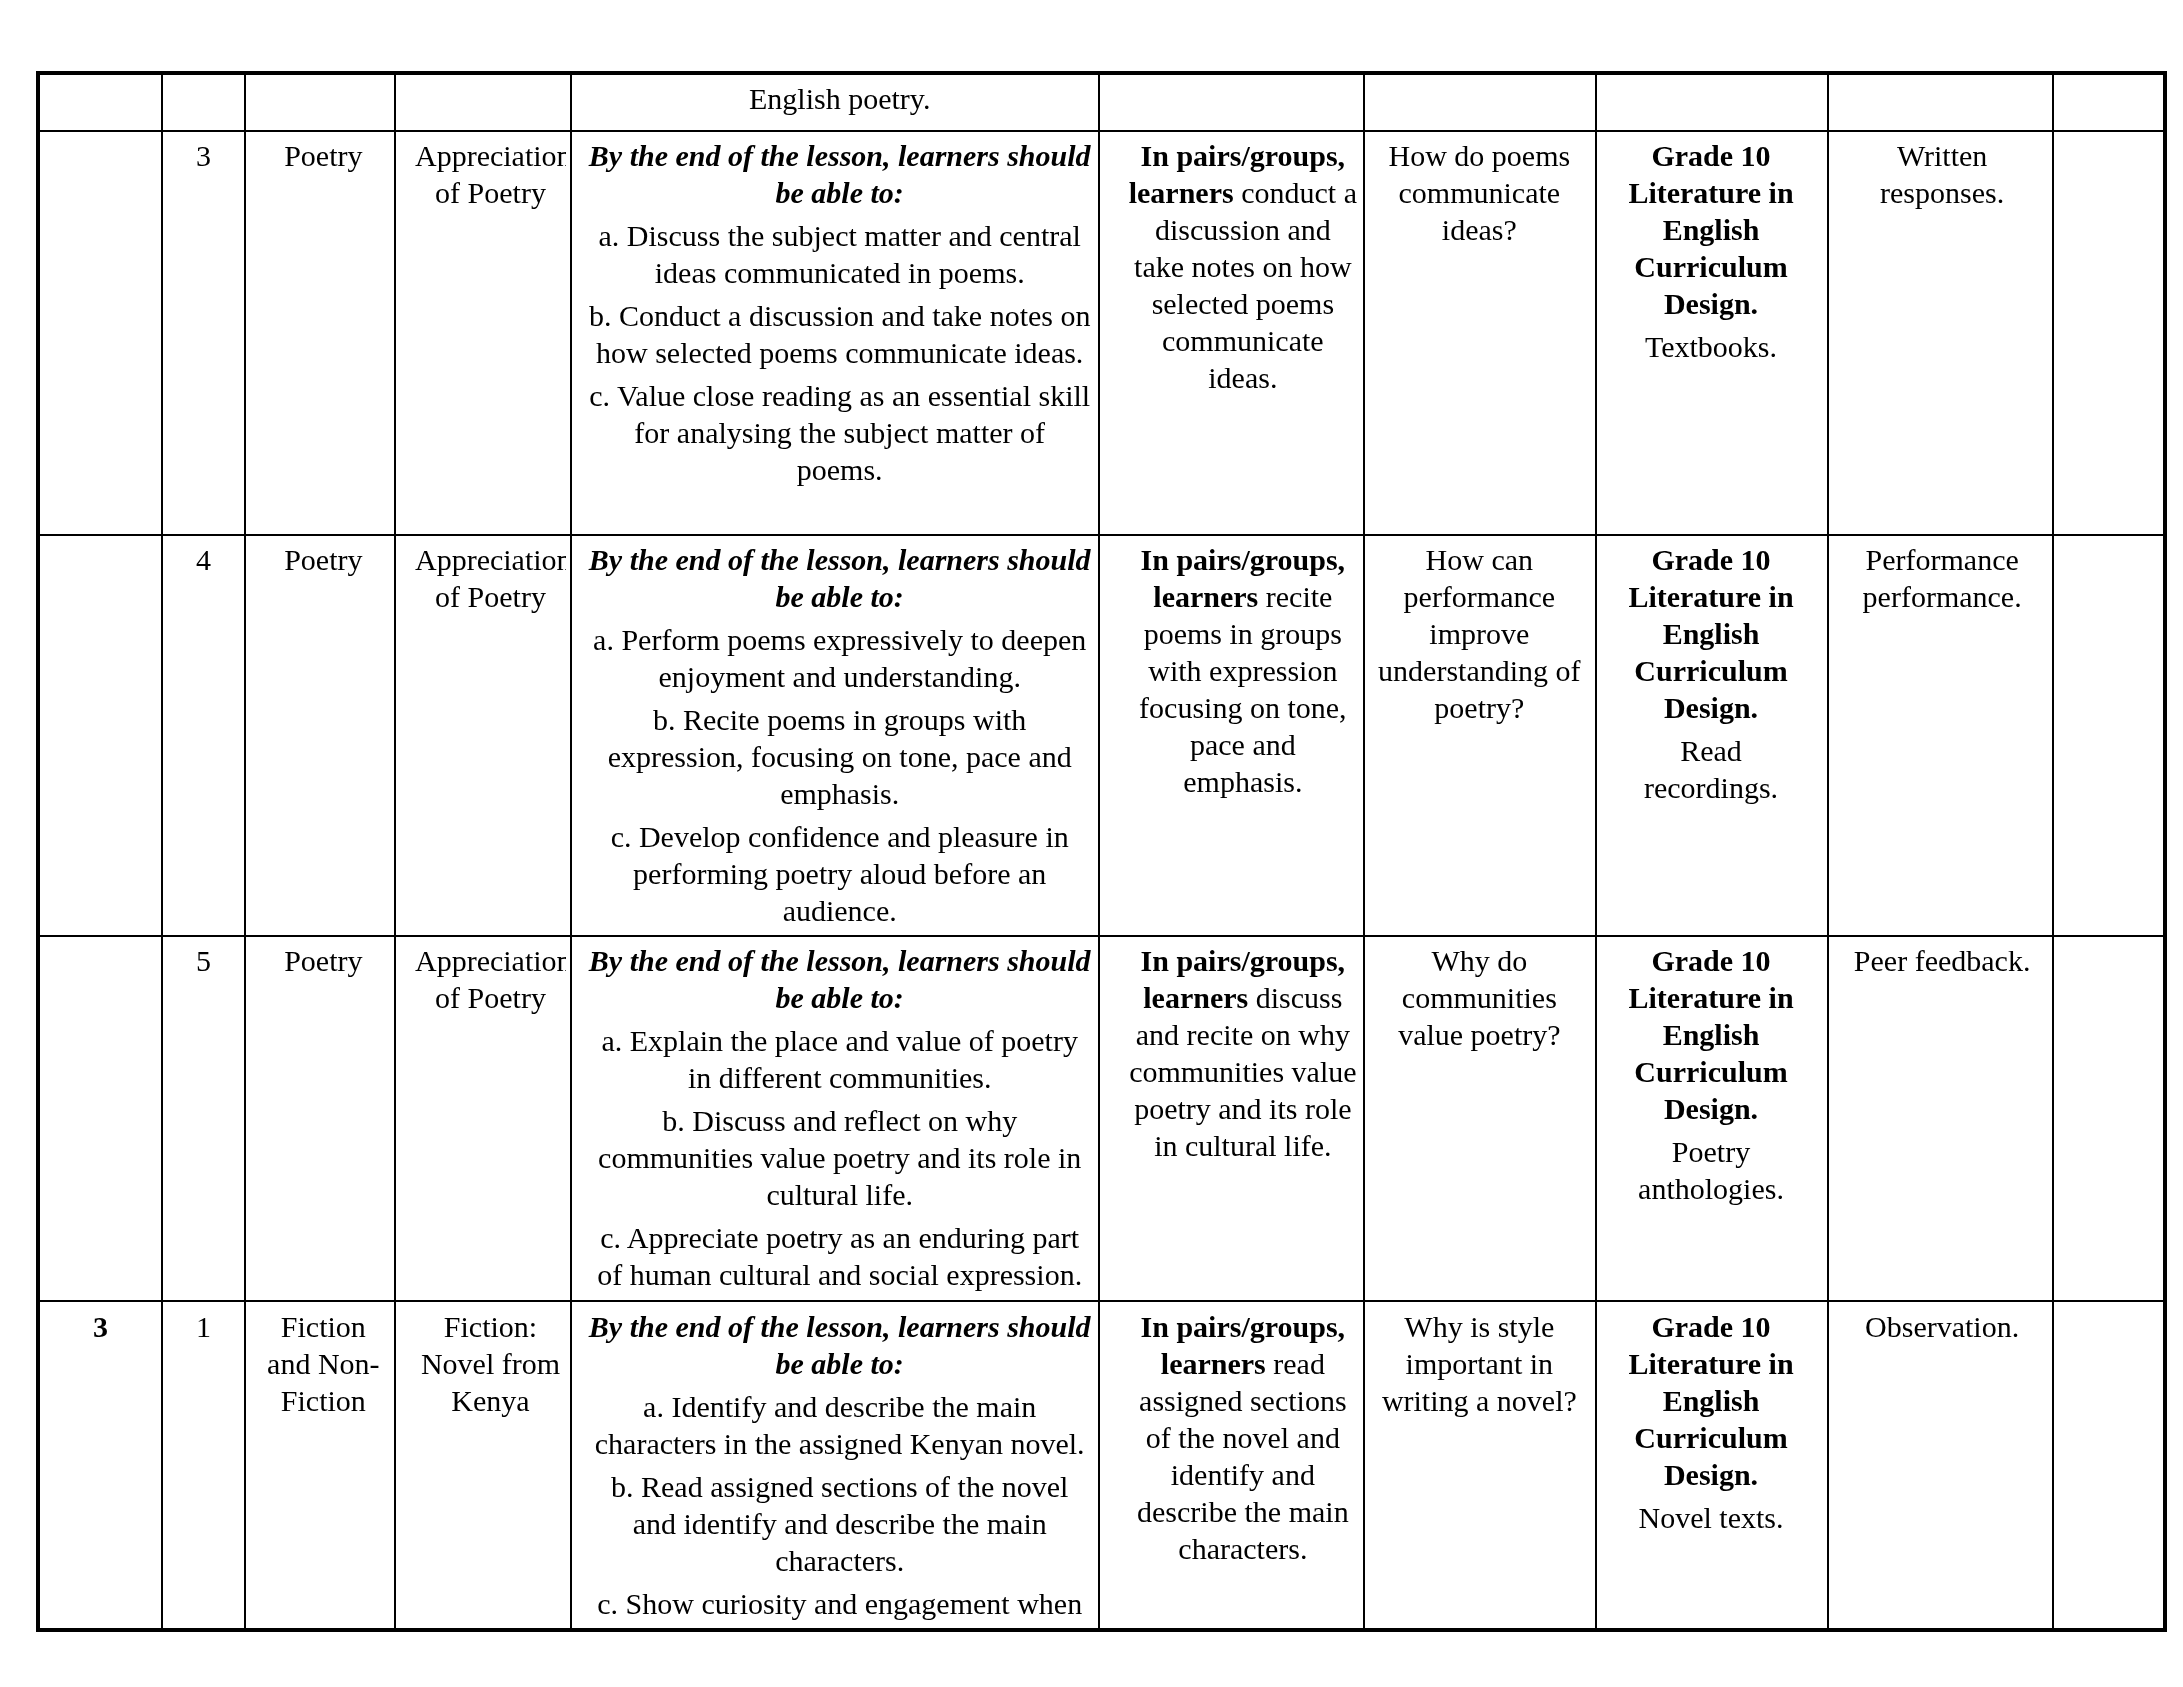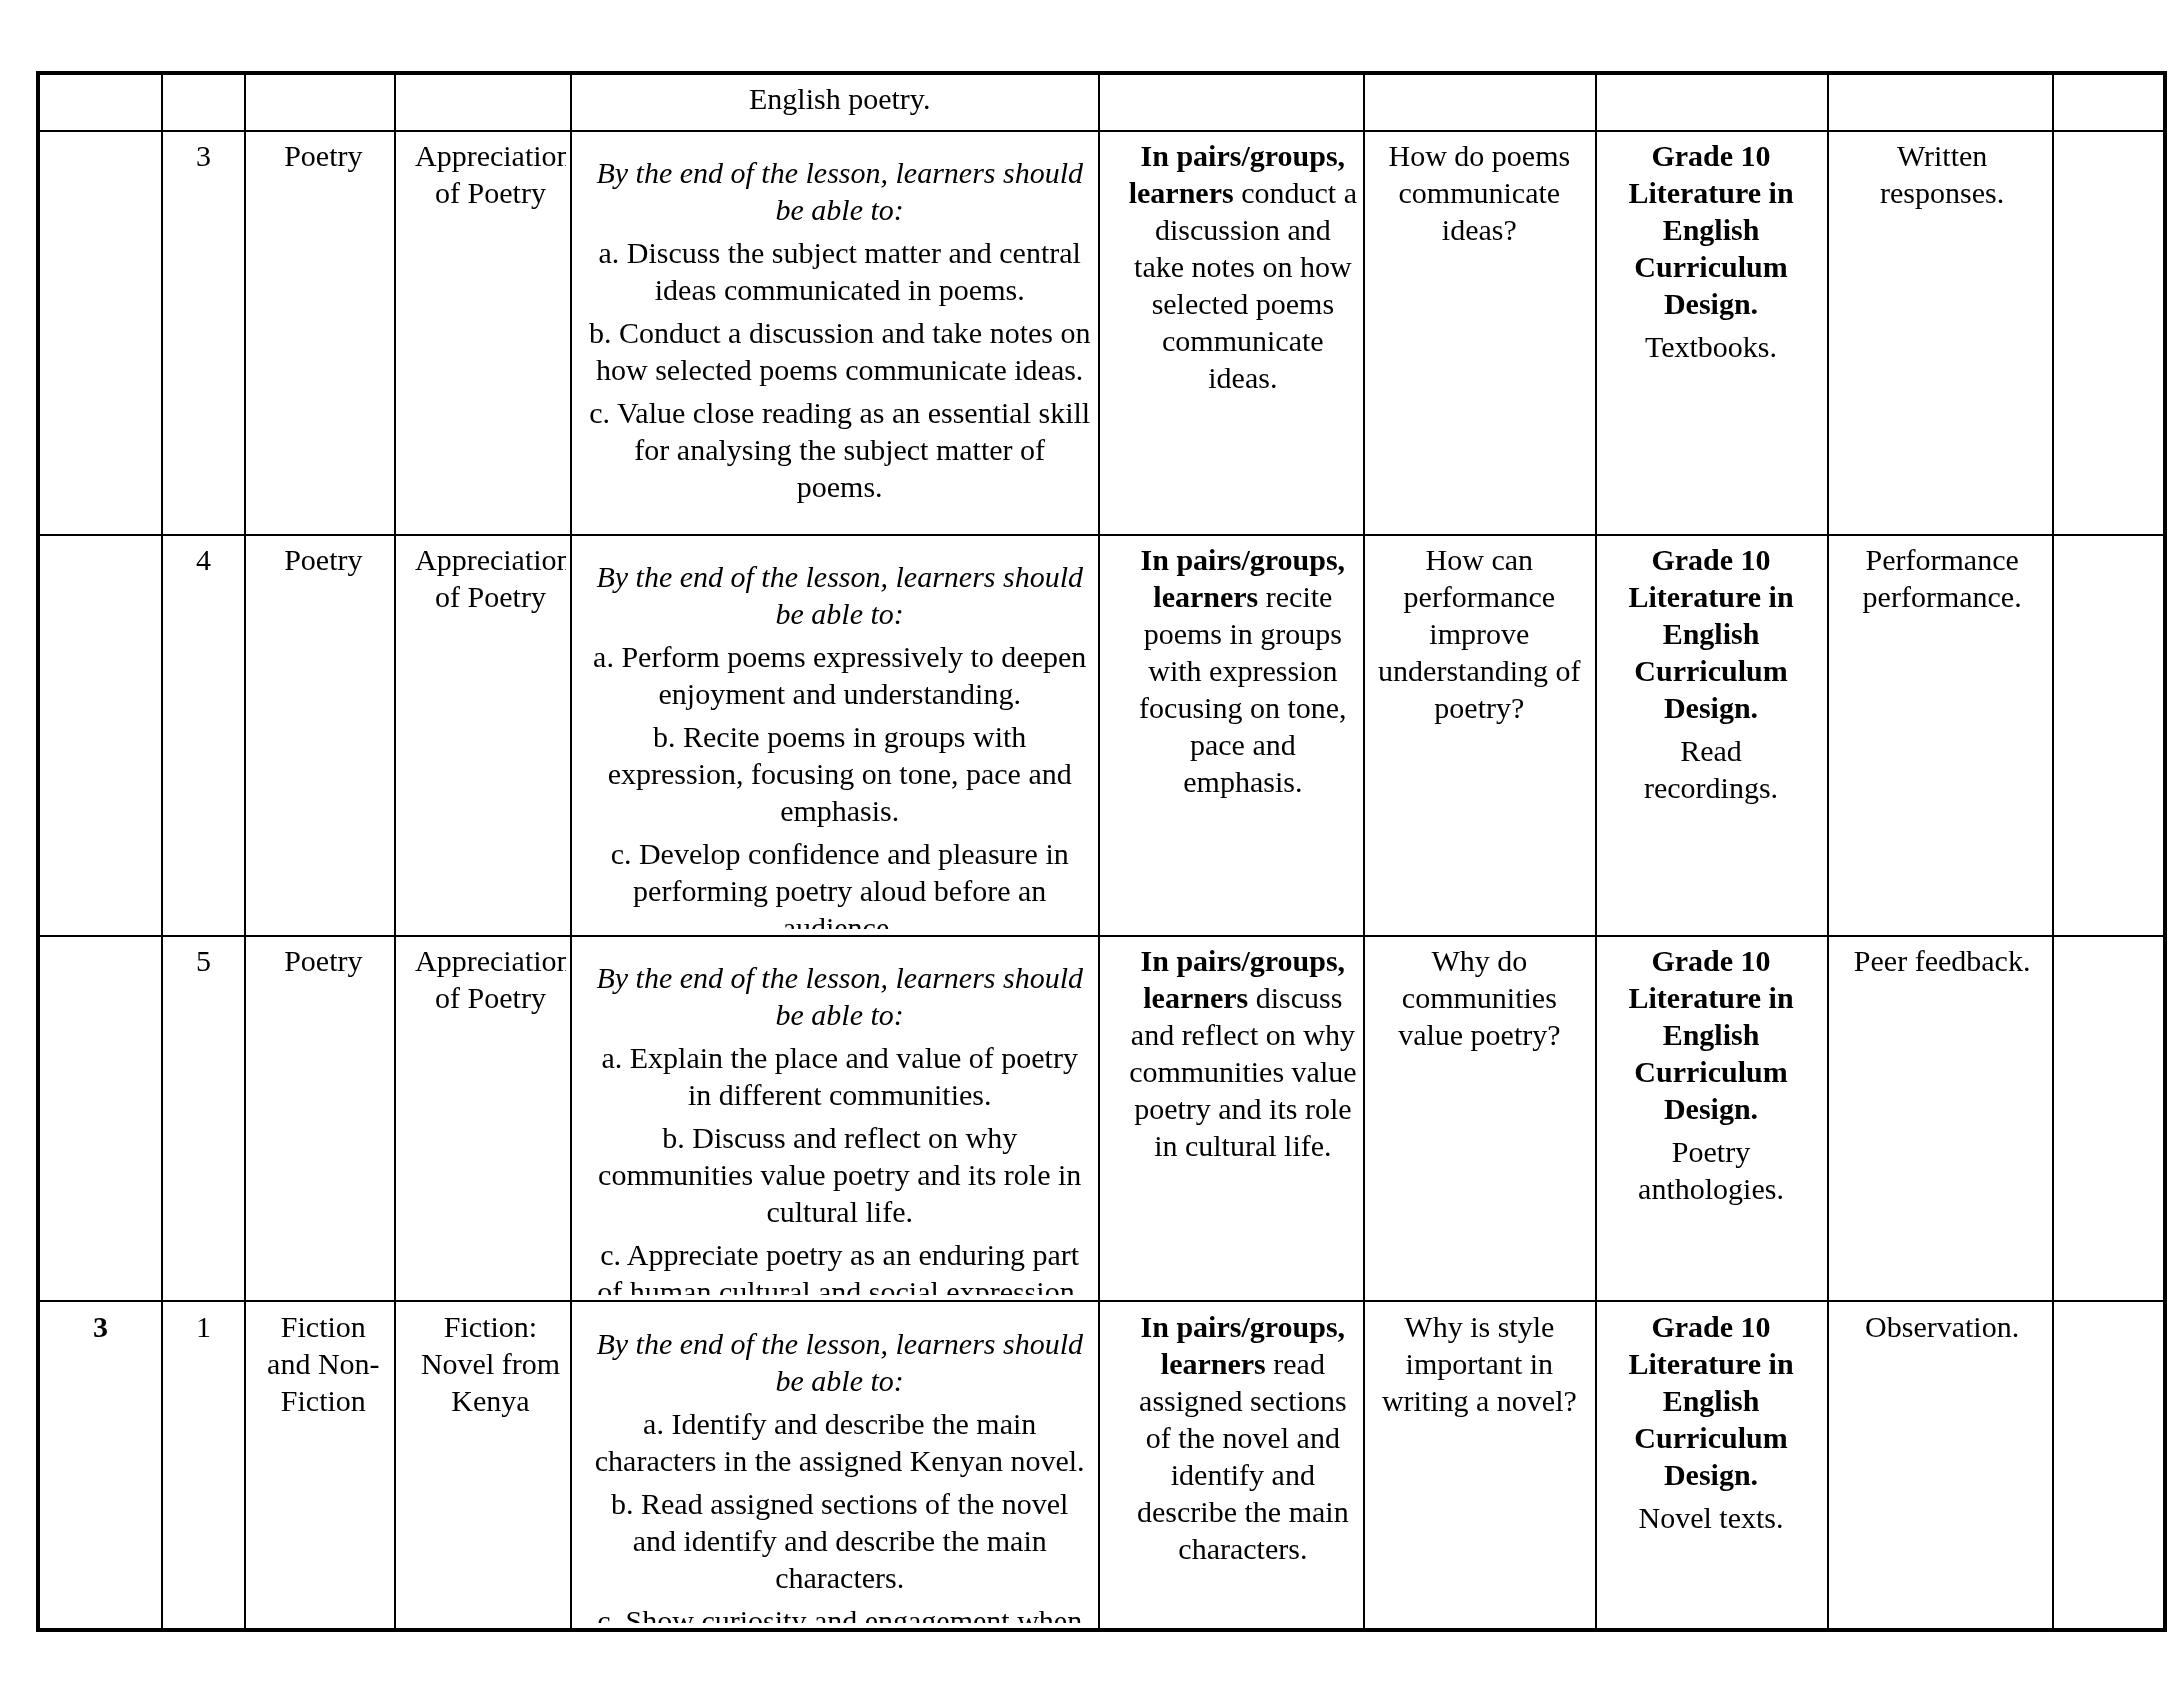--- a/index.html
+++ b/index.html
@@ -34,21 +34,21 @@
   td .wrap { overflow: hidden; text-align: center; }
   tr.r0 .wrap { height: 44px; }
   tr.r1 .wrap { height: 392px; }
   tr.r2 .wrap { height: 388px; }
   tr.r3 .wrap { height: 353px; }
   tr.r4 .wrap { height: 315px; }
 
   p { margin: 0 0 6px 0; }
   p:last-child { margin-bottom: 0; }
 
-  .intro { font-weight: normal; font-style: italic; margin-top: 17px; }
+  .intro { font-weight: bold; font-style: italic; }
   .lead  { font-weight: bold; }
   .res-title { font-weight: bold; }
 
   td.week    { font-weight: bold; text-align: center; padding-left: 2.6px; padding-right: 2.6px; }
   td.lesson  { text-align: center; padding-left: 2.6px; padding-right: 2.6px; }
   td.strand  { padding-left: 12px; padding-right: 5.3px; }
   td.substrand { padding-left: 19px; padding-right: 4px; margin-left: 8px; }
   td.outcomes  { padding-left: 16px; padding-right: 6.6px; }
   td.experiences { padding-left: 28px; padding-right: 5.3px; }
   td.inquiry   { padding-left: 4px; padding-right: 5.3px; }
@@ -224,21 +224,21 @@
     <td class="outcomes">
           <div class="wrap">
       <p class="intro">By the end of the lesson, learners should be able to:</p>
       <p>a. Explain the place and value of poetry in different communities.</p>
       <p>b. Discuss and reflect on why communities value poetry and its role in cultural life.</p>
       <p>c. Appreciate poetry as an enduring part of human cultural and social expression.</p>
     </div>
         </td>
     <td class="experiences">
           <div class="wrap">
-      <p><span class="lead">In pairs/groups, learners</span><span> discuss and reflect on why communities value poetry and its role in cultural life.</span></p>
+      <p><span class="lead">In pairs/groups, learners</span><span> discuss and recite on why communities value poetry and its role in cultural life.</span></p>
     </div>
         </td>
     <td class="inquiry">
           <div class="wrap">
       <p>Why do communities value poetry?</p>
     </div>
         </td>
     <td class="resources">
           <div class="wrap">
       <p class="res-title">Grade 10 Literature in English Curriculum Design.</p>

